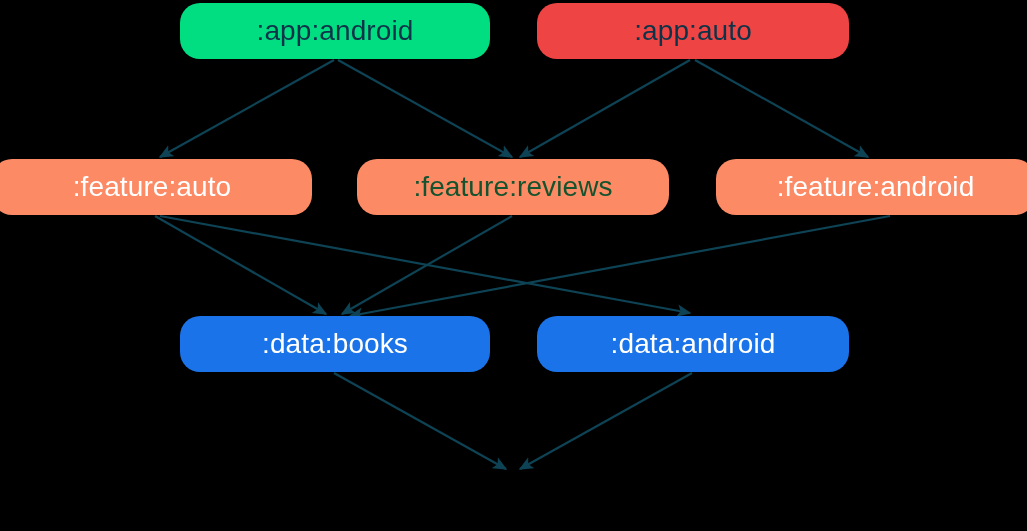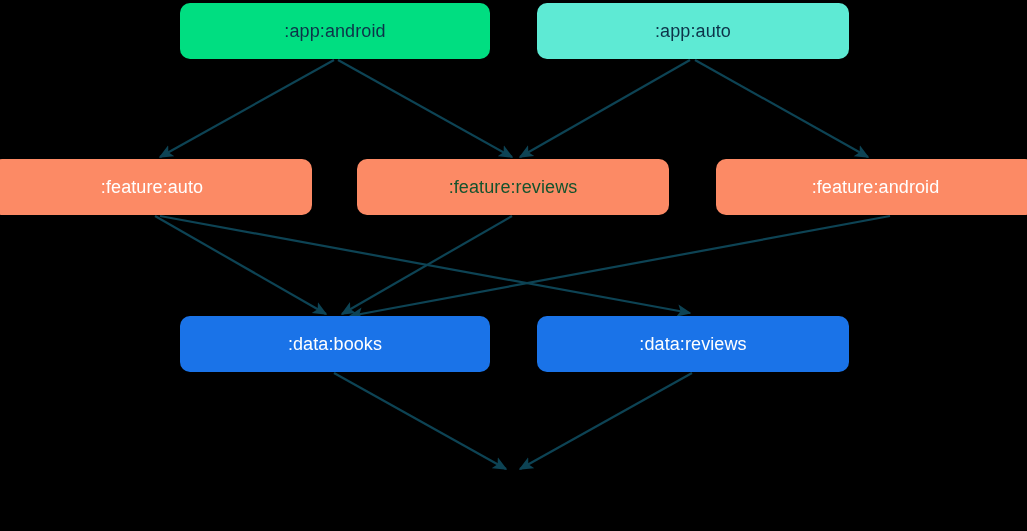--- a/index.html
+++ b/index.html
@@ -18,25 +18,25 @@
   #edge-layer {
     position: absolute;
     left: 0;
     top: 0;
     width: 1027px;
     height: 531px;
   }
   .node {
     position: absolute;
     box-sizing: border-box;
-    border-radius: 10px;
+    border-radius: 20px;
     display: flex;
     align-items: center;
     justify-content: center;
-    font-size: 18px;
+    font-size: 28px;
     font-weight: 400;
     letter-spacing: 0.1px;
     white-space: nowrap;
     z-index: 2;
   }
   .node-label {
     pointer-events: none;
   }
 </style>
 </head>
@@ -56,31 +56,31 @@
       <line x1="155" y1="216" x2="326" y2="314" stroke="#0d4354" stroke-width="2.2" marker-end="url(#arrowhead)"></line>
       <line x1="160" y1="216" x2="690" y2="313" stroke="#0d4354" stroke-width="2.2" marker-end="url(#arrowhead)"></line>
       <line x1="512" y1="216" x2="342" y2="314" stroke="#0d4354" stroke-width="2.2" marker-end="url(#arrowhead)"></line>
       <line x1="890" y1="216" x2="350" y2="316" stroke="#0d4354" stroke-width="2.2" marker-end="url(#arrowhead)"></line>
       <line x1="334" y1="373" x2="506" y2="469" stroke="#0d4354" stroke-width="2.2" marker-end="url(#arrowhead)"></line>
       <line x1="692" y1="373" x2="520" y2="469" stroke="#0d4354" stroke-width="2.2" marker-end="url(#arrowhead)"></line>
     </svg>
 <div class="node" style="left: 180px; top: 3px; width: 310px; height: 56px; background: rgb(0, 222, 129); color: rgb(13, 51, 73);">
       <span class="node-label">:app:android</span>
     </div>
-    <div class="node" style="left: 537px; top: 3px; width: 312px; height: 56px; background: #5eead4; color: rgb(13, 51, 73);">
+    <div class="node" style="left: 537px; top: 3px; width: 312px; height: 56px; background: #ef4444; color: rgb(13, 51, 73);">
       <span class="node-label">:app:auto</span>
     </div>
     <div class="node" style="left: -8px; top: 159px; width: 320px; height: 56px; background: rgb(252, 138, 101); color: rgb(255, 255, 255);">
       <span class="node-label">:feature:auto</span>
     </div>
     <div class="node" style="left: 357px; top: 159px; width: 312px; height: 56px; background: rgb(252, 138, 101); color: #14532d;">
       <span class="node-label">:feature:reviews</span>
     </div>
     <div class="node" style="left: 716px; top: 159px; width: 319px; height: 56px; background: rgb(252, 138, 101); color: rgb(255, 255, 255);">
       <span class="node-label">:feature:android</span>
     </div>
     <div class="node" style="left: 180px; top: 316px; width: 310px; height: 56px; background: rgb(26, 115, 232); color: rgb(255, 255, 255);">
       <span class="node-label">:data:books</span>
     </div>
     <div class="node" style="left: 537px; top: 316px; width: 312px; height: 56px; background: rgb(26, 115, 232); color: rgb(255, 255, 255);">
-      <span class="node-label">:data:reviews</span>
+      <span class="node-label">:data:android</span>
     </div>
   </div>
 
 </body></html>

